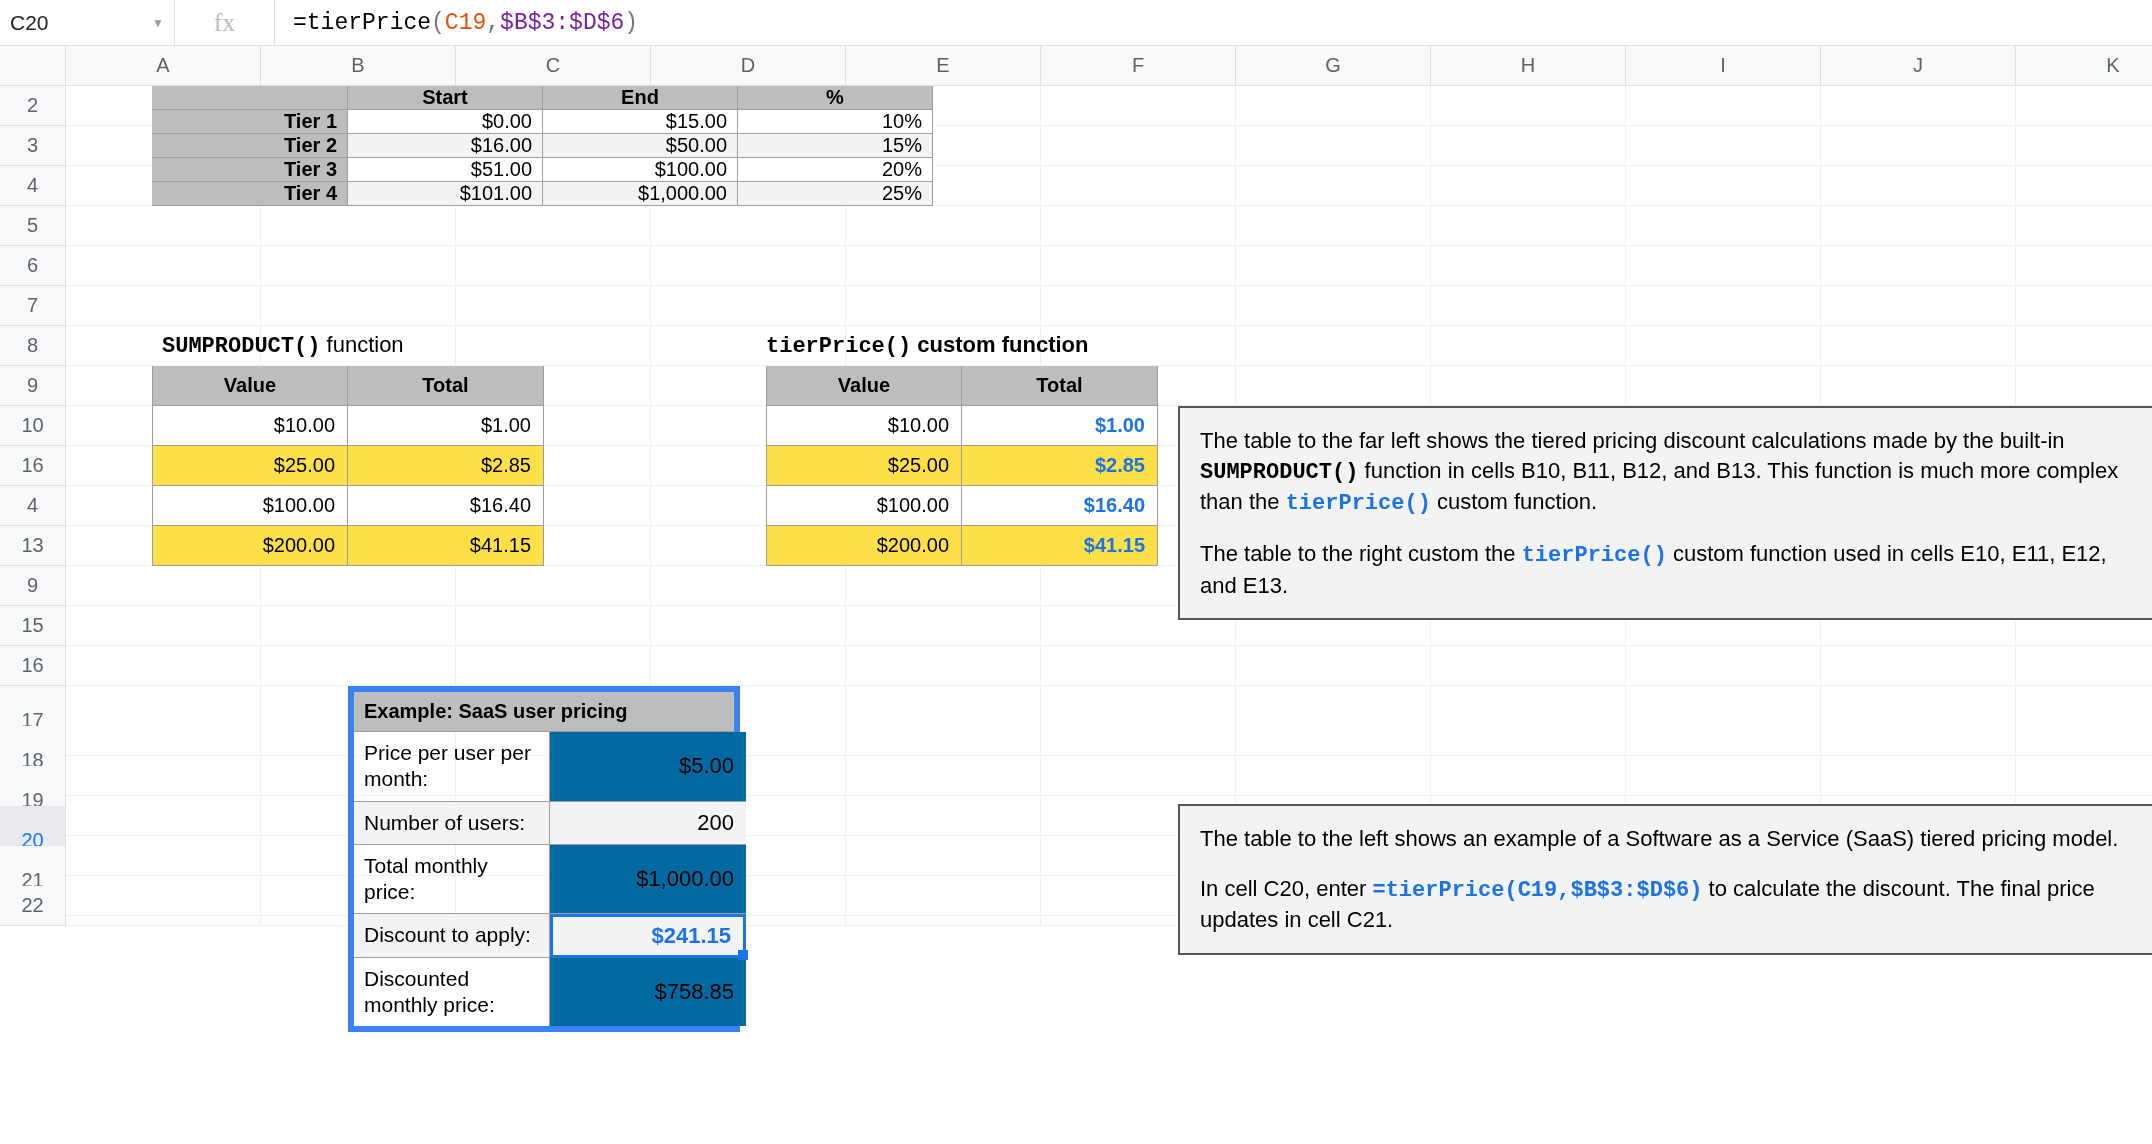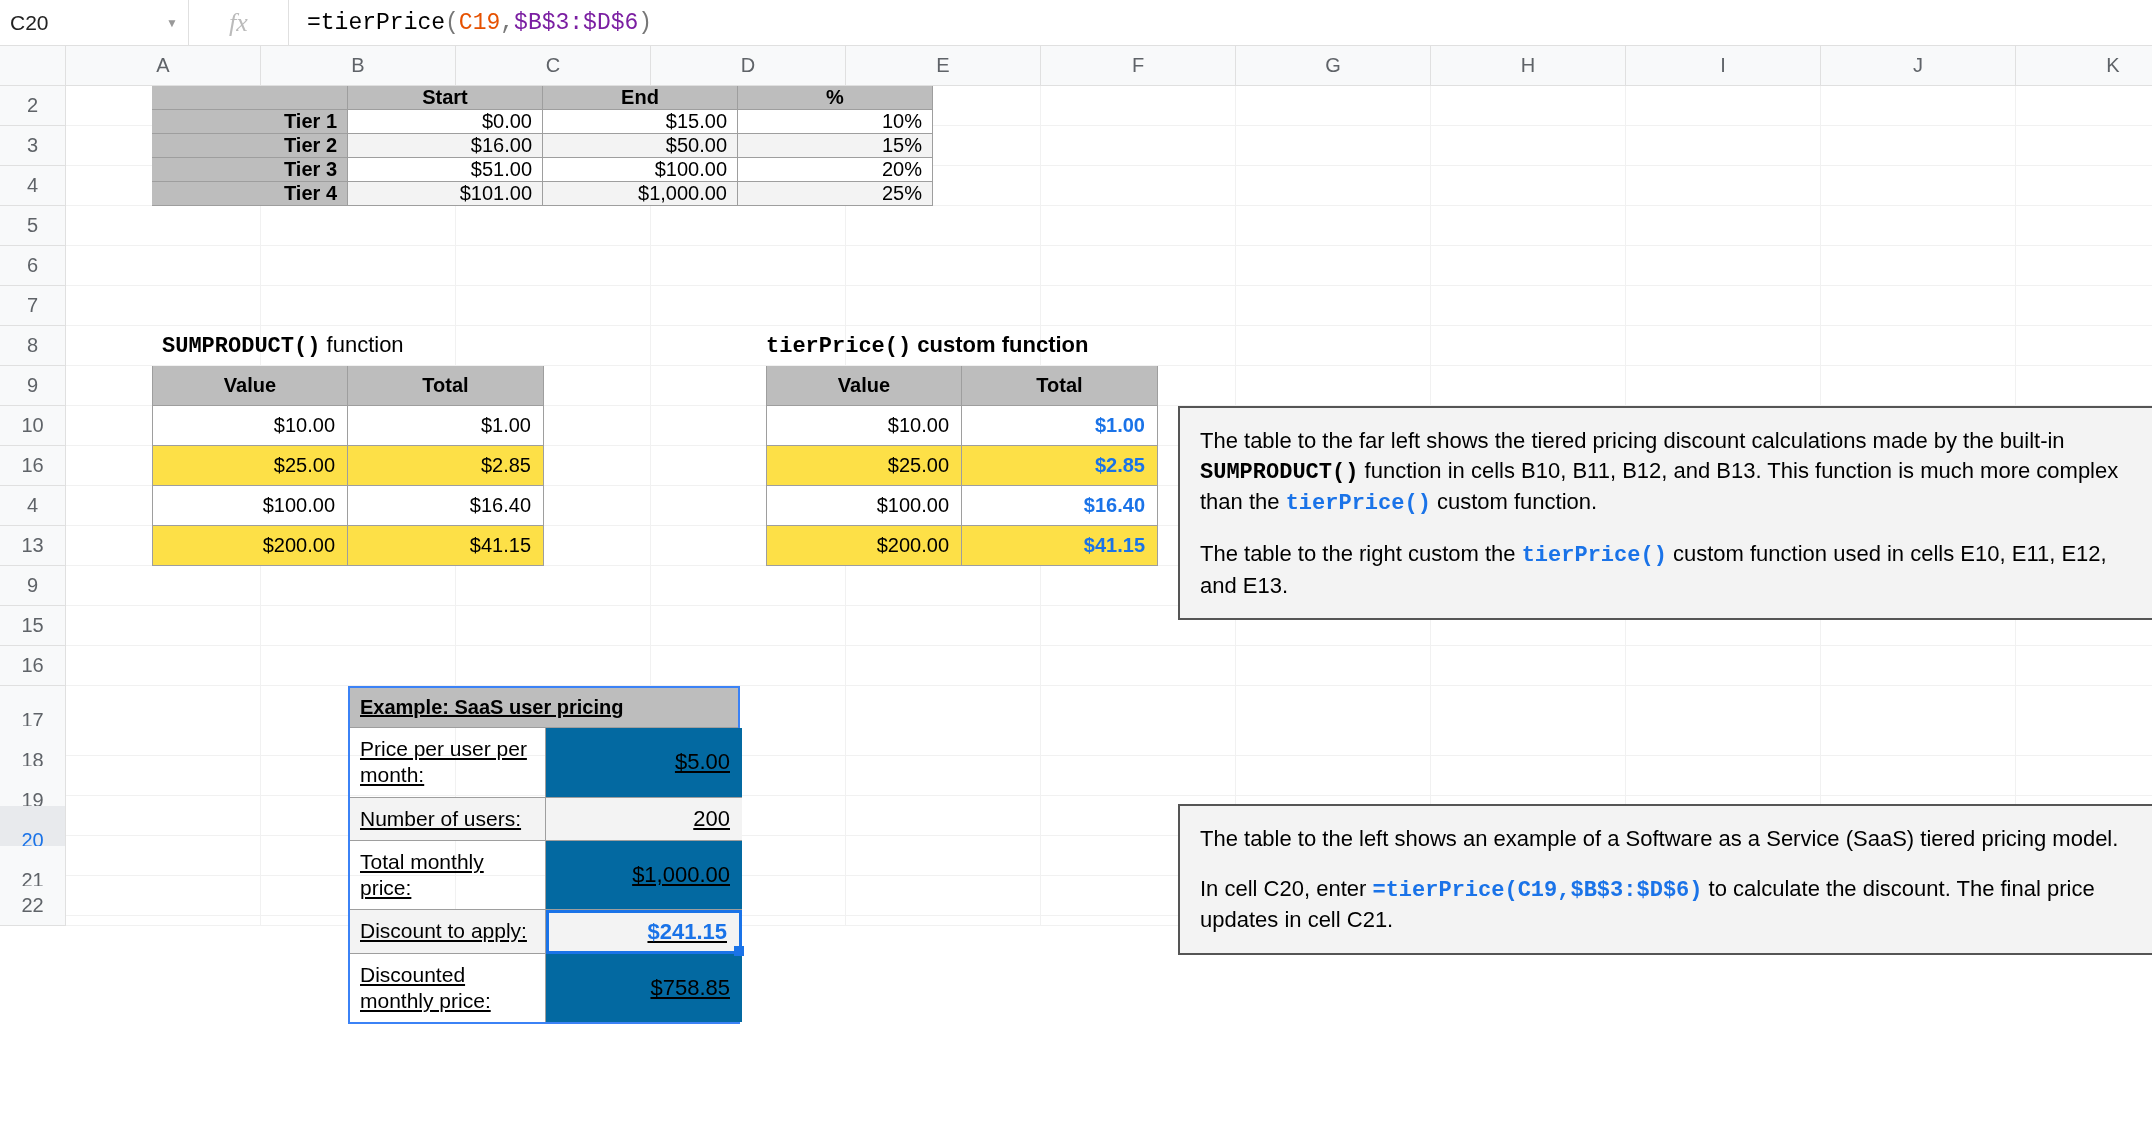--- a/index.html
+++ b/index.html
@@ -13,41 +13,40 @@
   color: #000;
 }
 .formula-bar {
   display: flex;
   align-items: center;
   height: 46px;
   border-bottom: 1px solid #e0e0e0;
   padding: 0 0 0 0;
 }
 .name-box {
-  width: 189px;
+  width: 175px;
   height: 100%;
   display: flex;
   align-items: center;
   padding-left: 10px;
   border-right: 1px solid #e0e0e0;
   color: #222;
   font-size: 21px;
   justify-content: space-between;
   padding-right: 10px;
 }
 .name-box .tri {
   color: #999;
   font-size: 12px;
 }
 .fx {
   width: 100px;
   display:flex;
   align-items:center;
   justify-content:center;
-  font-style: italic;
   color: #bbb;
   font-size: 26px;
   font-family: serif;
   border-right: 1px solid #e0e0e0;
   height:100%;
 }
 .formula-input {
   flex: 1;
   height:100%;
   display:flex;
@@ -121,22 +120,21 @@
 .small-table .hdr-row .h:first-child { border-left:1px solid #9e9e9e;}
 .small-table .c { display:flex;align-items:center;justify-content:flex-end;padding-right:12px; border:1px solid #9e9e9e; border-left:none; border-top:none; background:#fff;}
 .small-table .body-row .c:first-child { border-left:1px solid #9e9e9e;}
 .small-table .body-row.even .c { background:#fde047;}
 .small-table .c.blue { color:#1a73e8; font-weight:bold;}
 .sumprod-table { left:86px; top:280px;}
 .tier-table { left:700px; top:280px;}
 
 .saas {
   left:282px; top:600px; width:392px;
-  border:2px solid #3b82f6;
-  text-decoration:underline;
+  border:6px solid #3b82f6;
 }
 .saas .title { height:40px; background:#bdbdbd; font-weight:bold; display:flex;align-items:center; padding-left:10px; border-bottom:1px solid #9e9e9e;}
 .saas .row { display:grid; grid-template-columns:196px 196px;}
 .saas .lab { padding:8px 10px; border-right:1px solid #9e9e9e; border-bottom:1px solid #9e9e9e; font-size:21px; line-height:1.25;}
 .saas .val { display:flex;align-items:center;justify-content:flex-end; padding-right:12px; border-bottom:1px solid #9e9e9e; background:#0369a1; font-size:22px;}
 .saas .row.even .lab, .saas .row.even .val { background:#f3f3f3;}
 .saas .row.sel .val { border:3px solid #1a73e8; color:#1a73e8; font-weight:bold; position:relative; z-index:5;}
 .saas .row.sel .val::after { content:""; position:absolute; right:-5px; bottom:-5px; width:10px;height:10px; background:#1a73e8;}
 .saas .row:last-child .lab, .saas .row:last-child .val { border-bottom:none;}
 

